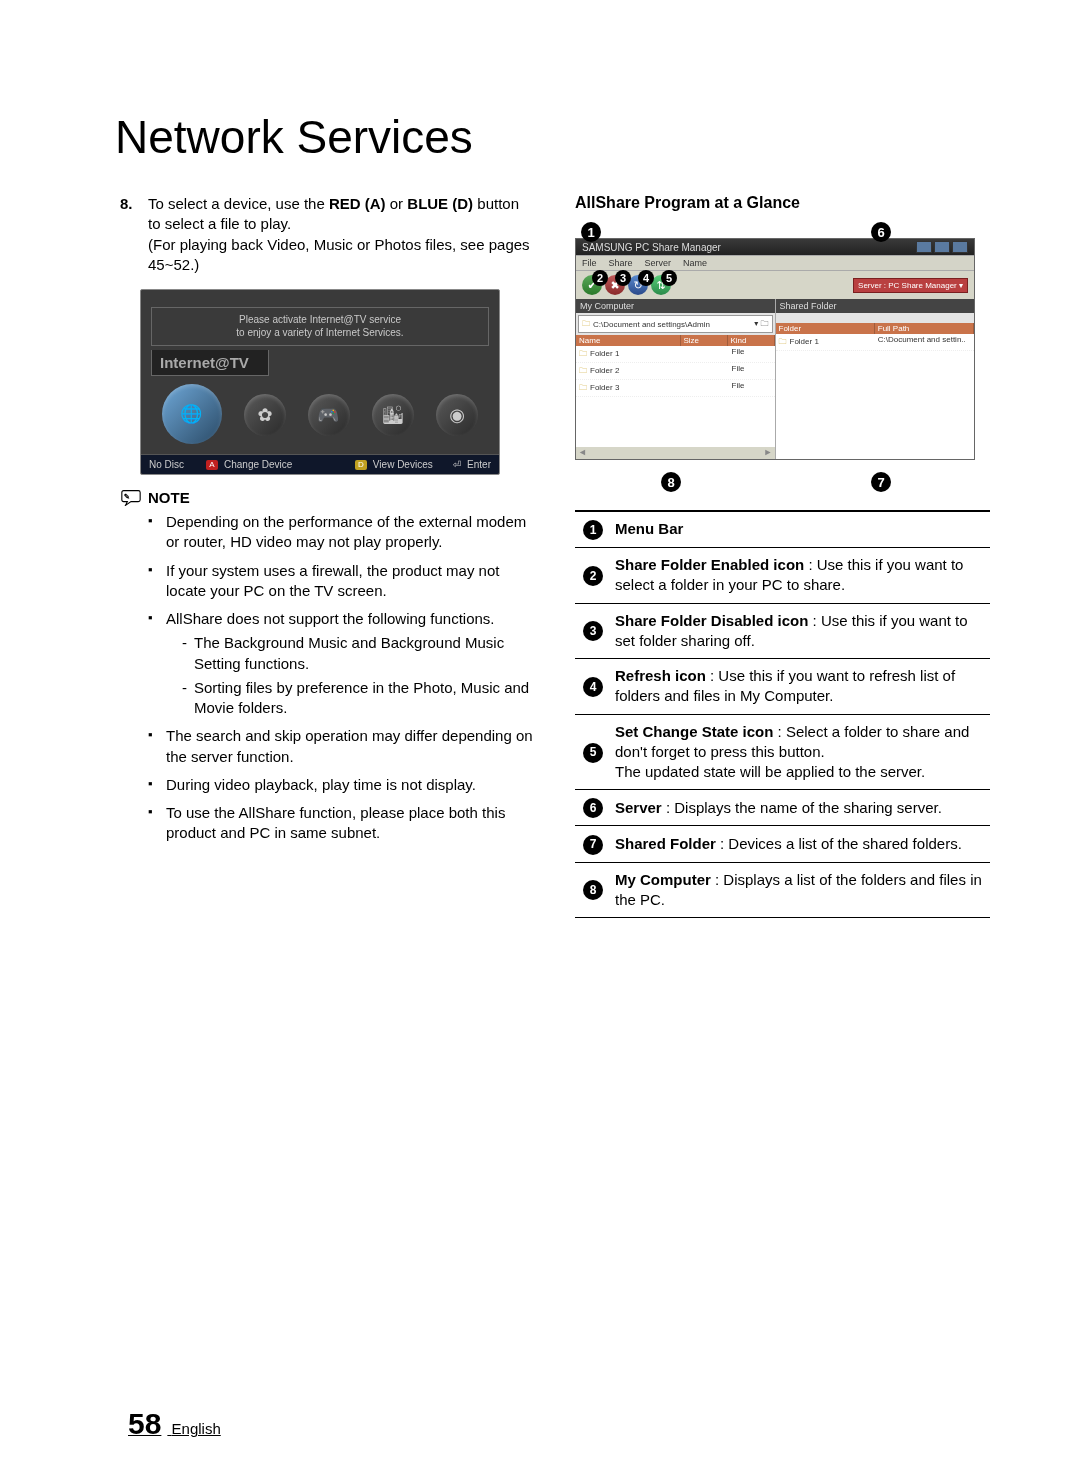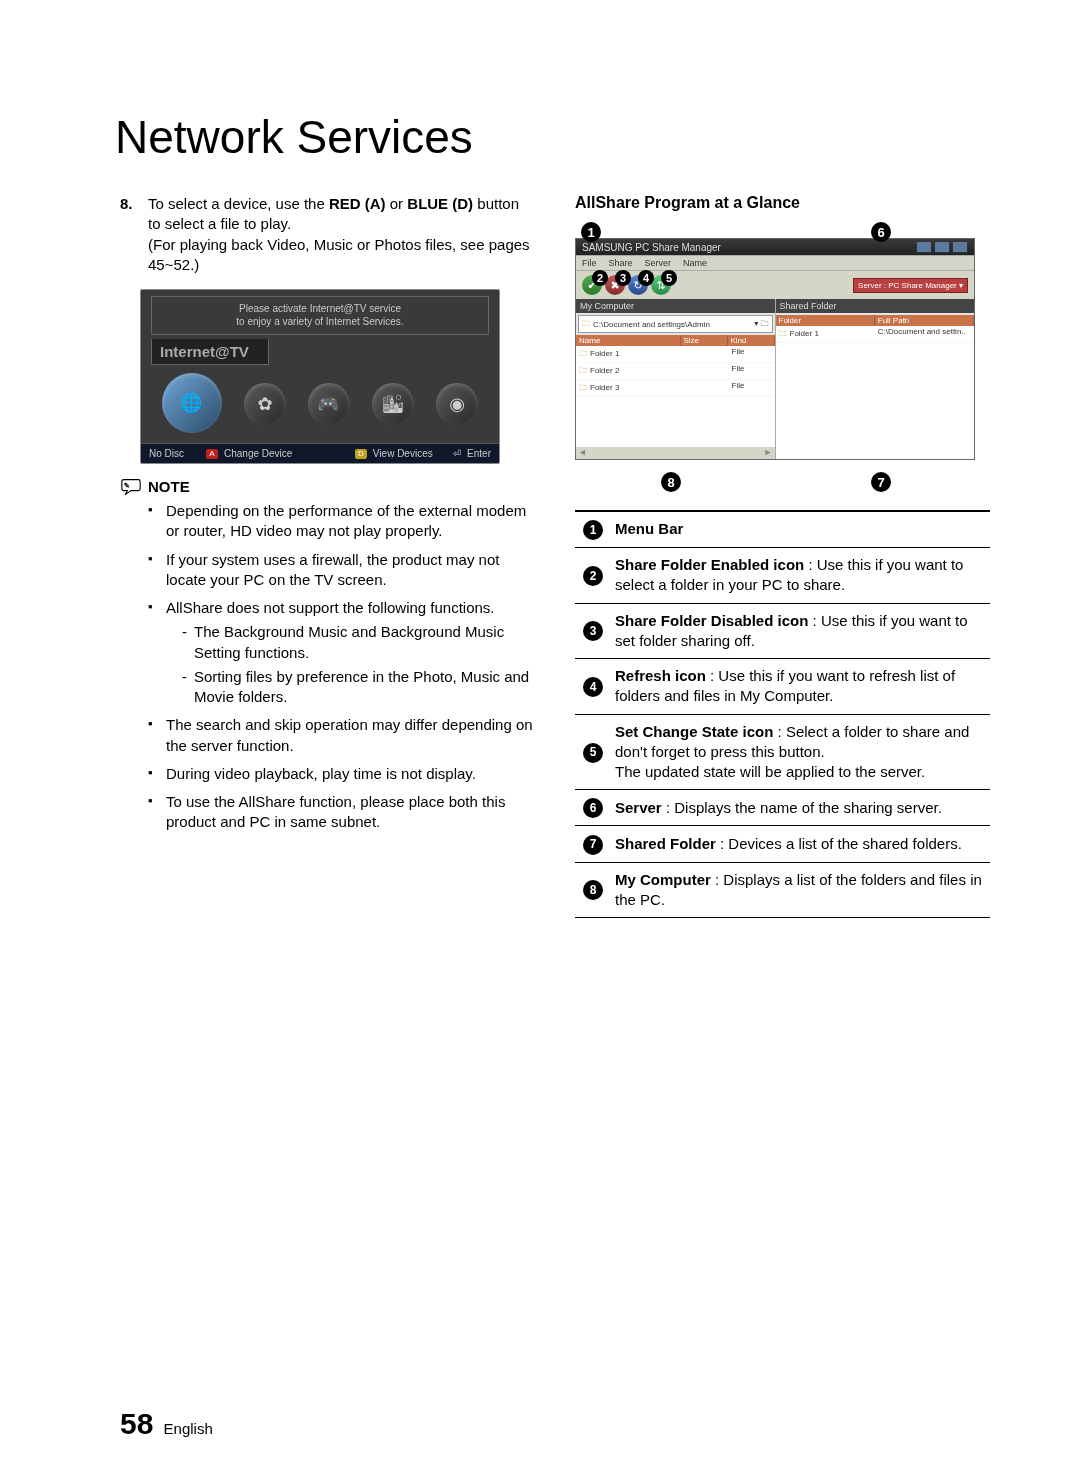--- a/index.html
+++ b/index.html
@@ -47,21 +47,21 @@
   .tv-box {
     margin: 14px 0 14px 20px;
     background: #3a3a3a;
     width: 360px;
     border-radius: 2px;
     font-size: 11px;
     color: #c9c9c9;
     border: 1px solid #888;
     box-sizing: border-box;
   }
-  .tv-msg-outer { padding: 6px 10px 4px; }
+  .tv-msg-outer { padding: 17px 10px 4px; }
   .tv-msg { background: #3a3a3a; border: 1px solid #666; text-align: center; padding: 6px 4px; font-size: 10px; line-height: 1.25; }
   .tv-label { background: #222; color: #aaa; padding: 4px 8px; font-size: 15px; font-weight: bold; width: 100px; border:1px solid #666; border-top:none; margin-left:10px; }
   .tv-icons { display:flex; justify-content:space-around; padding: 18px 10px 10px; }
   .tv-icons .ic { width: 42px; height: 42px; border-radius: 50%; background: linear-gradient(135deg,#5a5a5a,#2a2a2a); box-shadow: inset 0 2px 4px rgba(255,255,255,0.2); display:flex; align-items:center; justify-content:center; font-size:18px; color:#ccc;}
   .tv-icons .ic.big { width: 60px; height: 60px; margin-top:-10px; background: linear-gradient(135deg,#6fa8d8,#2a4a66); }
   .tv-bottom { display:flex; align-items:center; gap:6px; background:#0f172a; padding:4px 8px; font-size:10px; color:#ccc; border-radius:0 0 2px 2px; border-top:1px solid #555; }
   .tv-bottom .pill { display:inline-block; width:12px; height:10px; border-radius:2px; text-align:center; line-height:10px; font-size:8px; color:#fff;}
   .tv-bottom .pill.red{background:#c02020;}
   .tv-bottom .pill.yel{background:#c0a020;}
 
@@ -109,21 +109,21 @@
   .prow .folder-ic{color:#c9a227; margin-right:3px;}
   .scrolls{display:flex; justify-content:space-between; background:#d6d6c8; height:12px; font-size:9px; color:#888; padding:0 2px;}
 
   .callout-line { border-top:1.5px solid #000; margin: 3px 0 0 0; }
   .desc-table { border-collapse:collapse; width:100%; font-size:15px; line-height:1.35; }
   .desc-table td{ border-top:1px solid #000; border-bottom:1px solid #000; padding:7px 4px 7px 4px; vertical-align:middle;}
   .desc-table td.num{ width:28px; text-align:center; vertical-align:middle;}
   .ncirc{ display:inline-flex; width:20px; height:20px; border-radius:50%; background:#000; color:#fff; align-items:center; justify-content:center; font-size:12px; font-weight:bold;}
   .desc-b{font-weight:bold;}
 
-  .footer{ position:absolute; bottom:36px; left:120px; font-size:15px;}
+  .footer{ position:absolute; bottom:36px; left:128px; font-size:15px;text-decoration:underline;}
   .footer .pg{ font-size:30px; font-weight:bold; margin-right:6px;}
 </style>
 </head>
 <body>
 
 <div class="page">
   <h1 class="title">Network Services</h1>
 
   <div class="columns">
 
@@ -262,21 +262,21 @@
                     <div class="c" style="flex:0 0 40px">File</div>
                   </div>
               </div>
               <div class="scrolls">
                   <span>◄</span>
                   <span>►</span>
                 </div>
             </div>
             <div class="pane">
               <div class="pane-hdr">Shared Folder</div>
-              <div class="pane-cols" style="margin-top:2px">
+              <div class="pane-cols" style="margin-top:10px">
                 <div class="c">Folder</div>
                 <div class="c">Full Path</div>
               </div>
               <div class="pane-rows">
                 <div class="prow">
                     <div class="c"><span class="folder-ic">🗀</span><span>Folder 1</span></div>
                     <div class="c">C:\Document and settin..</div>
                   </div>
               </div>
             </div>

